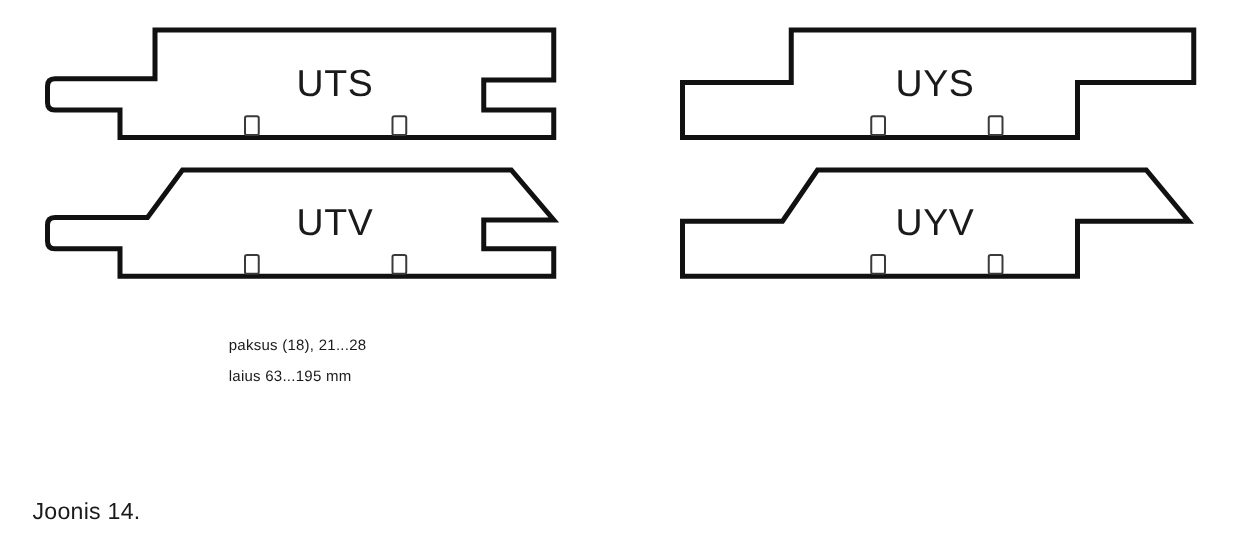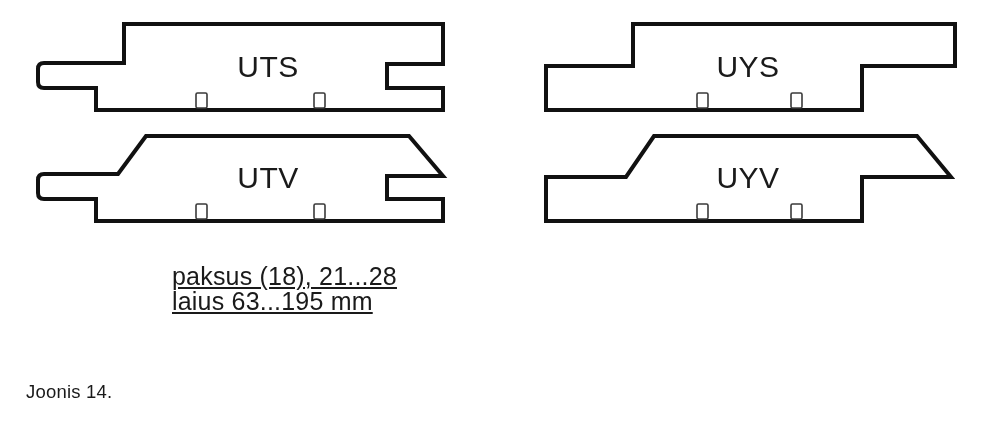--- a/index.html
+++ b/index.html
@@ -48,34 +48,33 @@
   .profile-label {
     font-family: "Liberation Sans", sans-serif;
     font-size: 30px;
     fill: #1a1a1a;
     text-anchor: middle;
     letter-spacing: 0.5px;
   }
 
   #dimension-block {
     position: absolute;
-    left: 172px;
+    left: 183px;
     top: 264px;
-    font-size: 25px;
+    font-size: 12px;
     line-height: 25px;
     color: #1a1a1a;
     letter-spacing: 0.2px;
     white-space: nowrap;
-    text-decoration: underline;
   }
 
   #caption-block {
     position: absolute;
     left: 26px;
-    top: 379px;
+    top: 396px;
     font-size: 18.5px;
     line-height: 25px;
     color: #1a1a1a;
     letter-spacing: 0.2px;
     white-space: nowrap;
   }
 
   .caption-line { display: block; }
 </style>
 </head>

